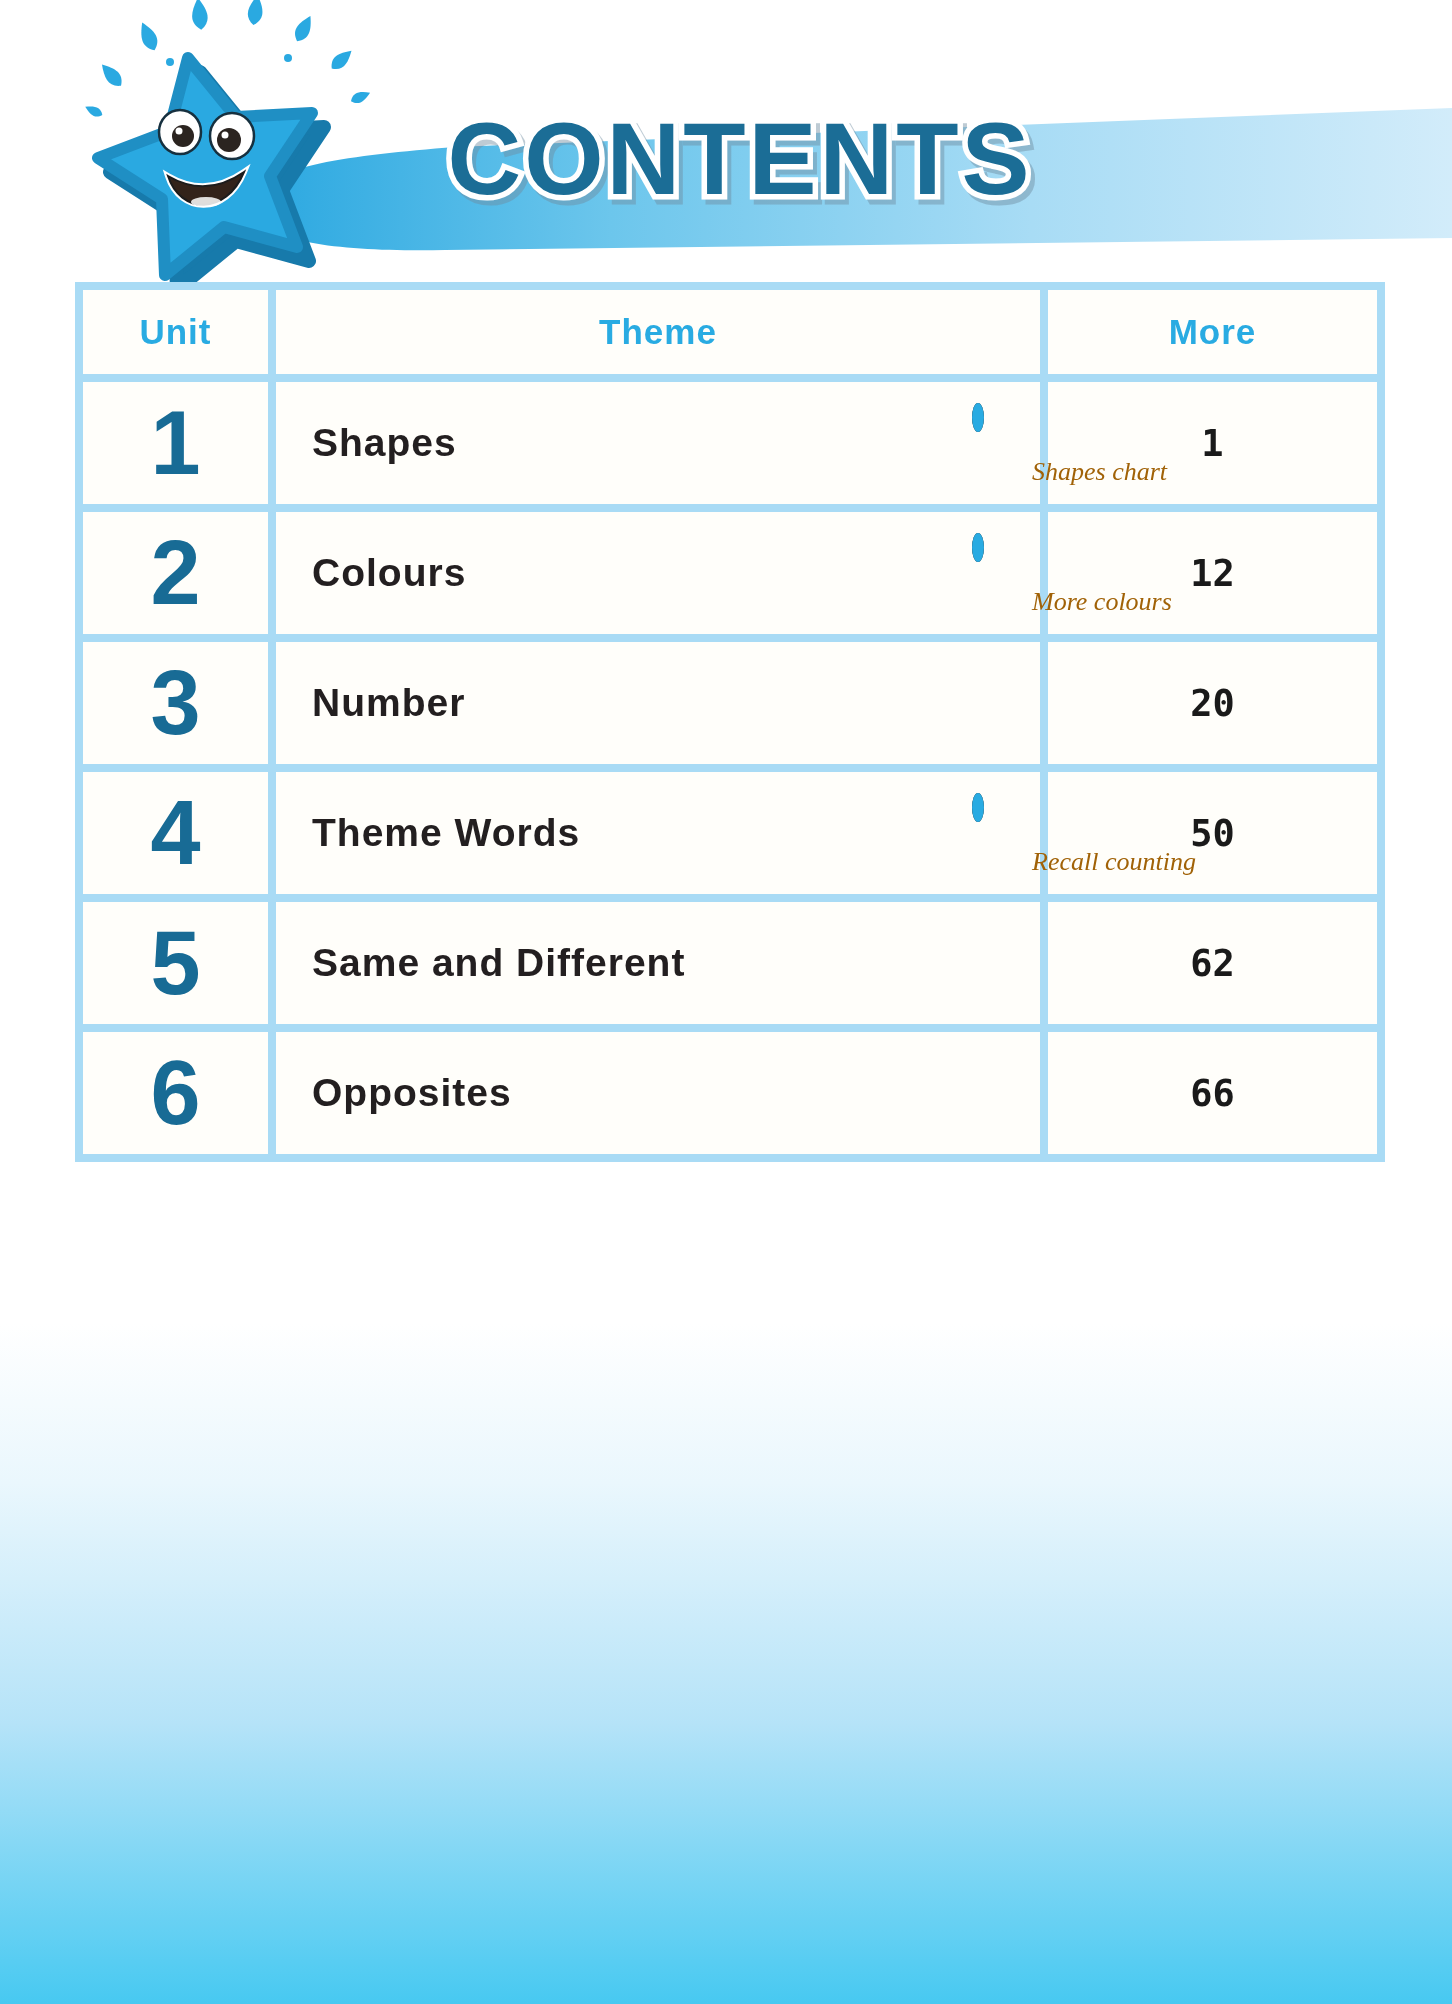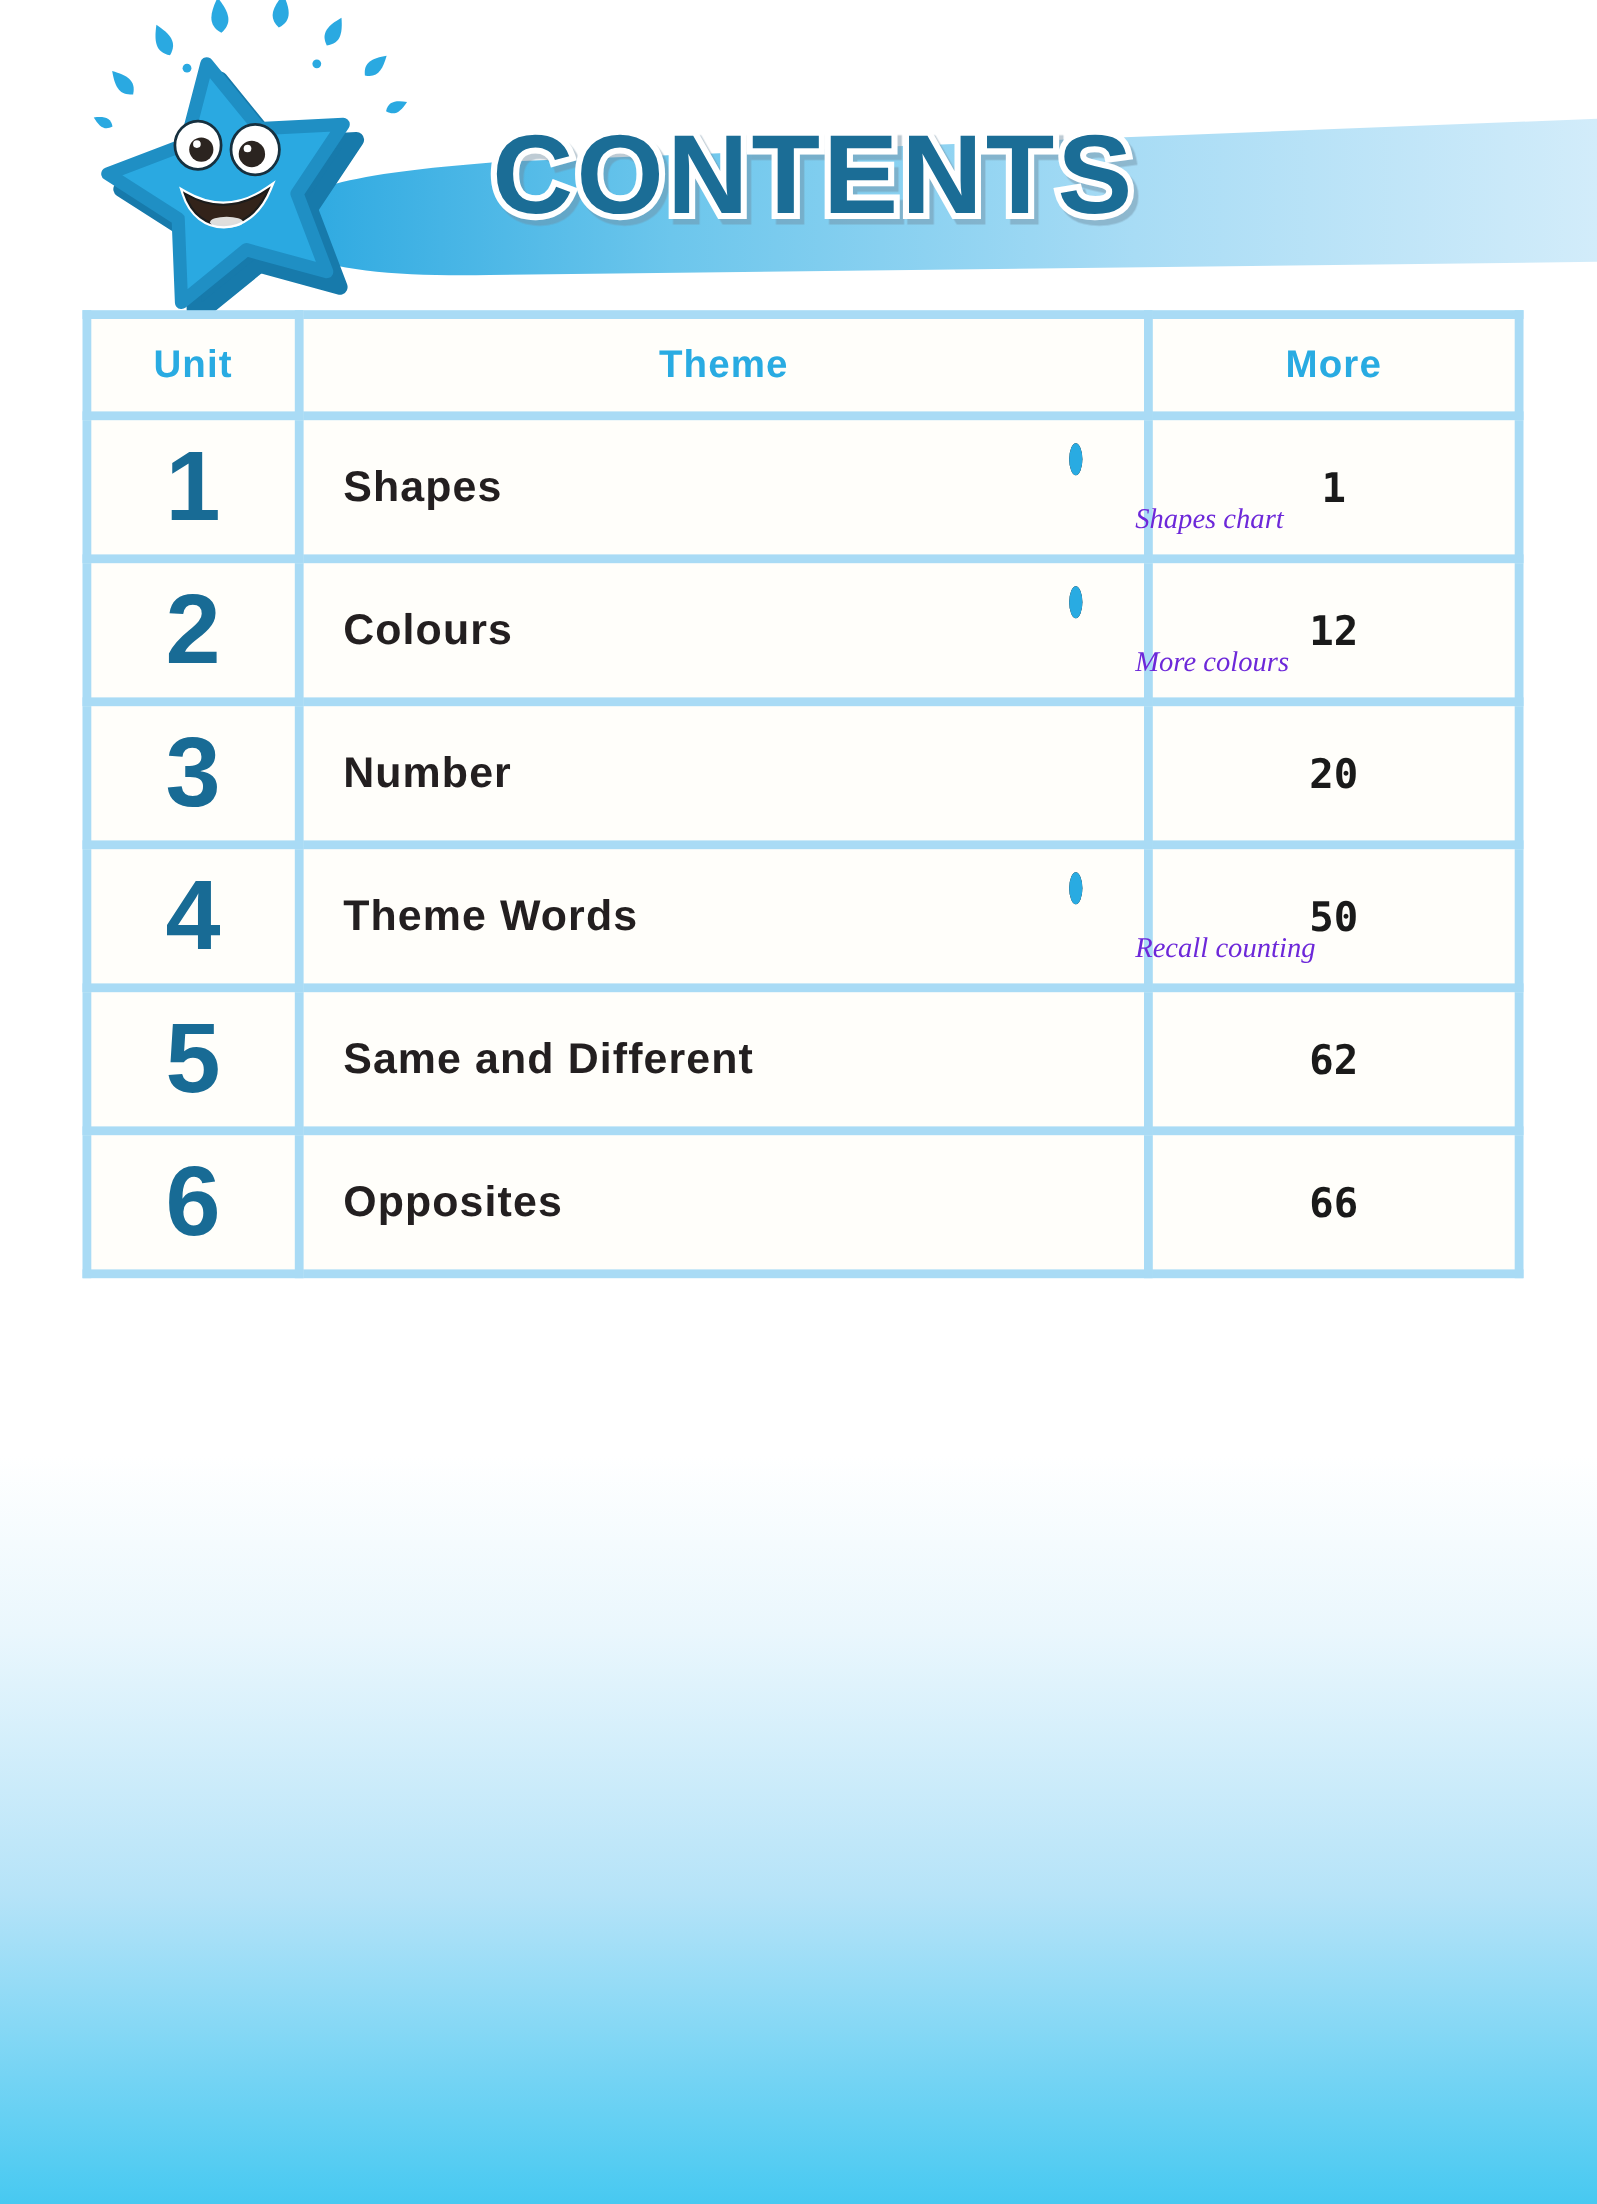--- a/index.html
+++ b/index.html
@@ -73,21 +73,21 @@
     width:68px; height:68px; border-radius:50%;
     background:#161616;
     border:6px solid var(--qr-ring, #29abe2);
     box-shadow:inset 0 0 0 3px #ffffff;
     overflow:hidden; position:relative;
   }
   .qr-icon svg { position:absolute; left:0; top:0; width:100%; height:100%; }
   .qr-caption {
     position:absolute; left:calc(100% - 8px); bottom:-10px;
     font-family:"Liberation Serif", serif; font-style:italic;
-    font-size:26px; color:#6d28d9; white-space:nowrap;
+    font-size:26px; color:#a16207; white-space:nowrap;
   }
 </style>
 </head>
 <body>
 
 <svg class="band-svg" viewBox="0 0 1452 300" preserveAspectRatio="none" aria-hidden="true">
   <defs>
     <linearGradient id="bandGrad" gradientUnits="userSpaceOnUse" x1="250" y1="0" x2="1452" y2="0">
       <stop offset="0" stop-color="#29a7e0"></stop>
       <stop offset="0.3" stop-color="#6cc6ec"></stop>

